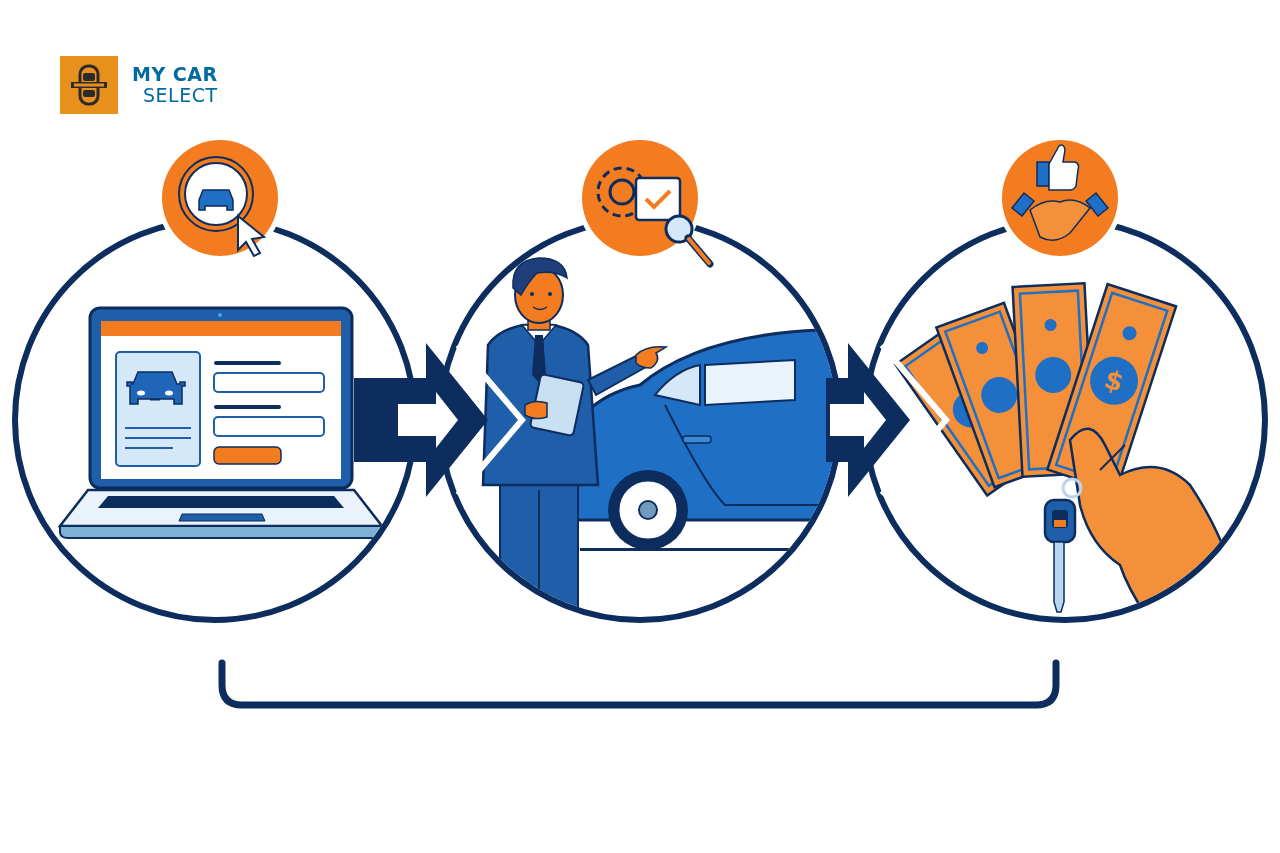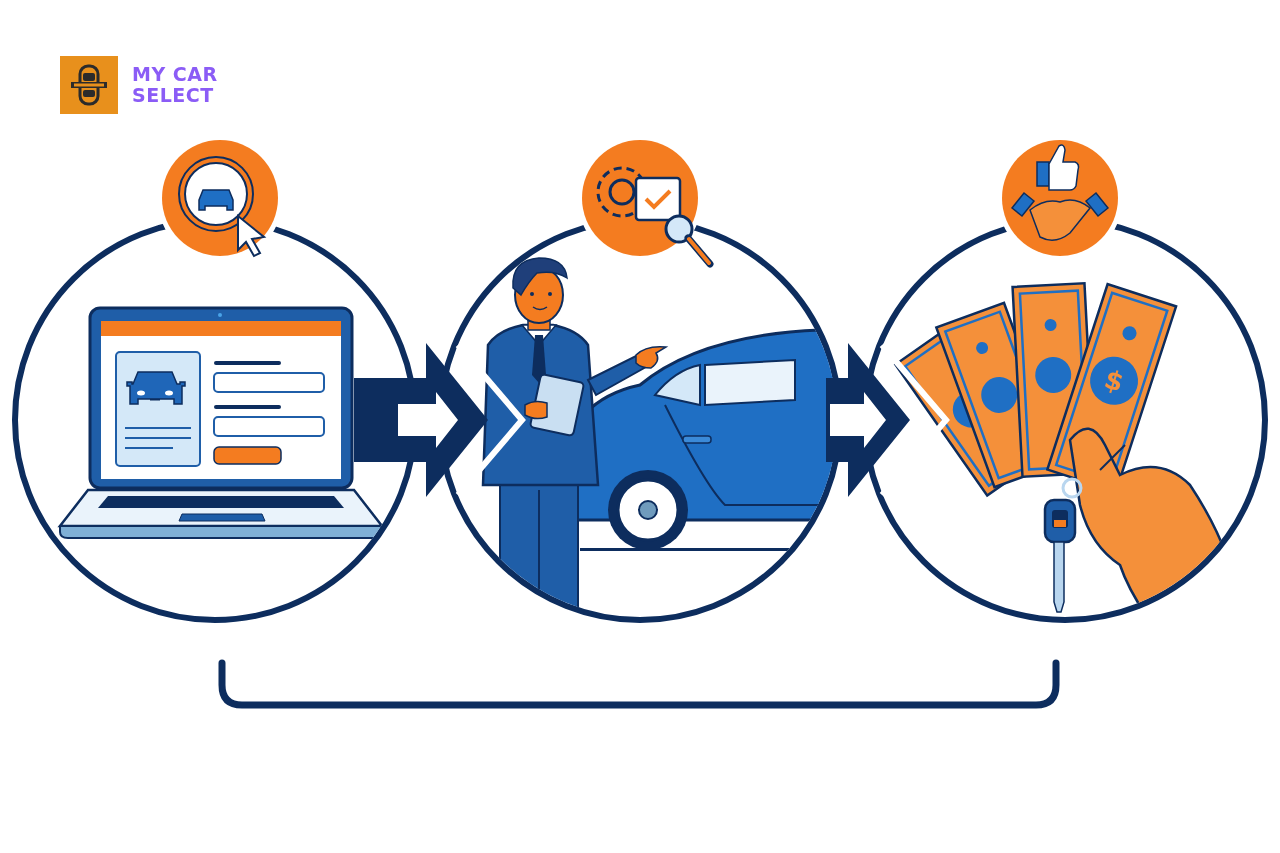--- a/index.html
+++ b/index.html
@@ -1,21 +1,21 @@
 <!DOCTYPE html>
 <html><head>
   <meta charset="utf-8">
   <style>
     html, body { margin: 0; padding: 0; background: #ffffff; }
     body { width: 1280px; height: 853px; position: relative; overflow: hidden; font-family: "DejaVu Sans", sans-serif; }
     .logo { position: absolute; left: 60px; top: 56px; display: flex; align-items: center; gap: 14px; }
     .logo-badge { width: 58px; height: 58px; background: #e8901c; display: flex; align-items: center; justify-content: center; }
-    .logo-text { display: flex; flex-direction: column; line-height: 21px; color: #8b5cf6; font-size: 19px; }
+    .logo-text { display: flex; flex-direction: column; line-height: 21px; color: #0369a1; font-size: 19px; text-align: right; }
     .logo-text .l1 { font-weight: bold; letter-spacing: 0.5px; }
-    .logo-text .l2 { font-weight: bold; letter-spacing: 0.5px; }
+    .logo-text .l2 { font-weight: normal; letter-spacing: 0.5px; }
     svg.scene { position: absolute; left: 0; top: 0; }
   </style>
 </head>
 <body>
 
 <div class="logo">
   <div class="logo-badge">
     <svg width="40" height="44" viewBox="0 0 40 44">
       <rect x="11" y="3" width="18" height="38" rx="8" fill="none" stroke="#2b2b2b" stroke-width="3"></rect>
       <rect x="14" y="10" width="12" height="8" rx="2" fill="#2b2b2b"></rect>

